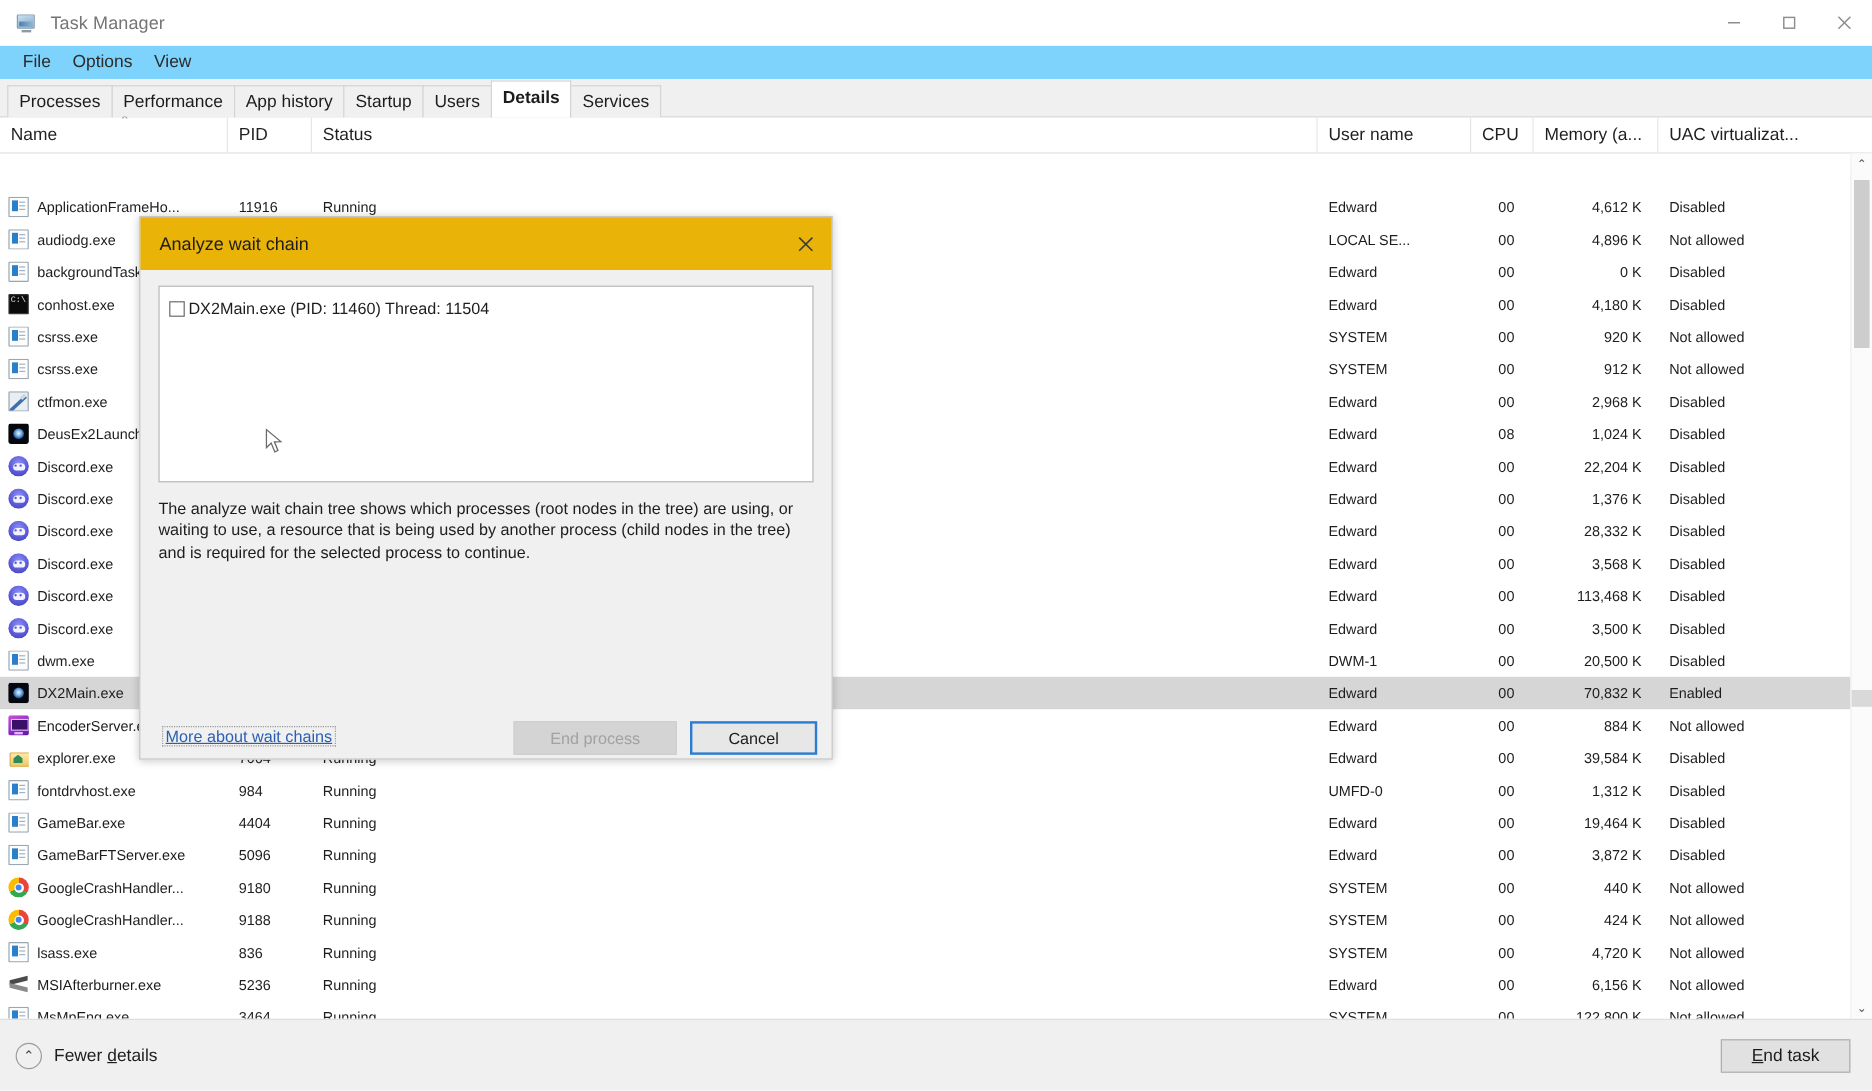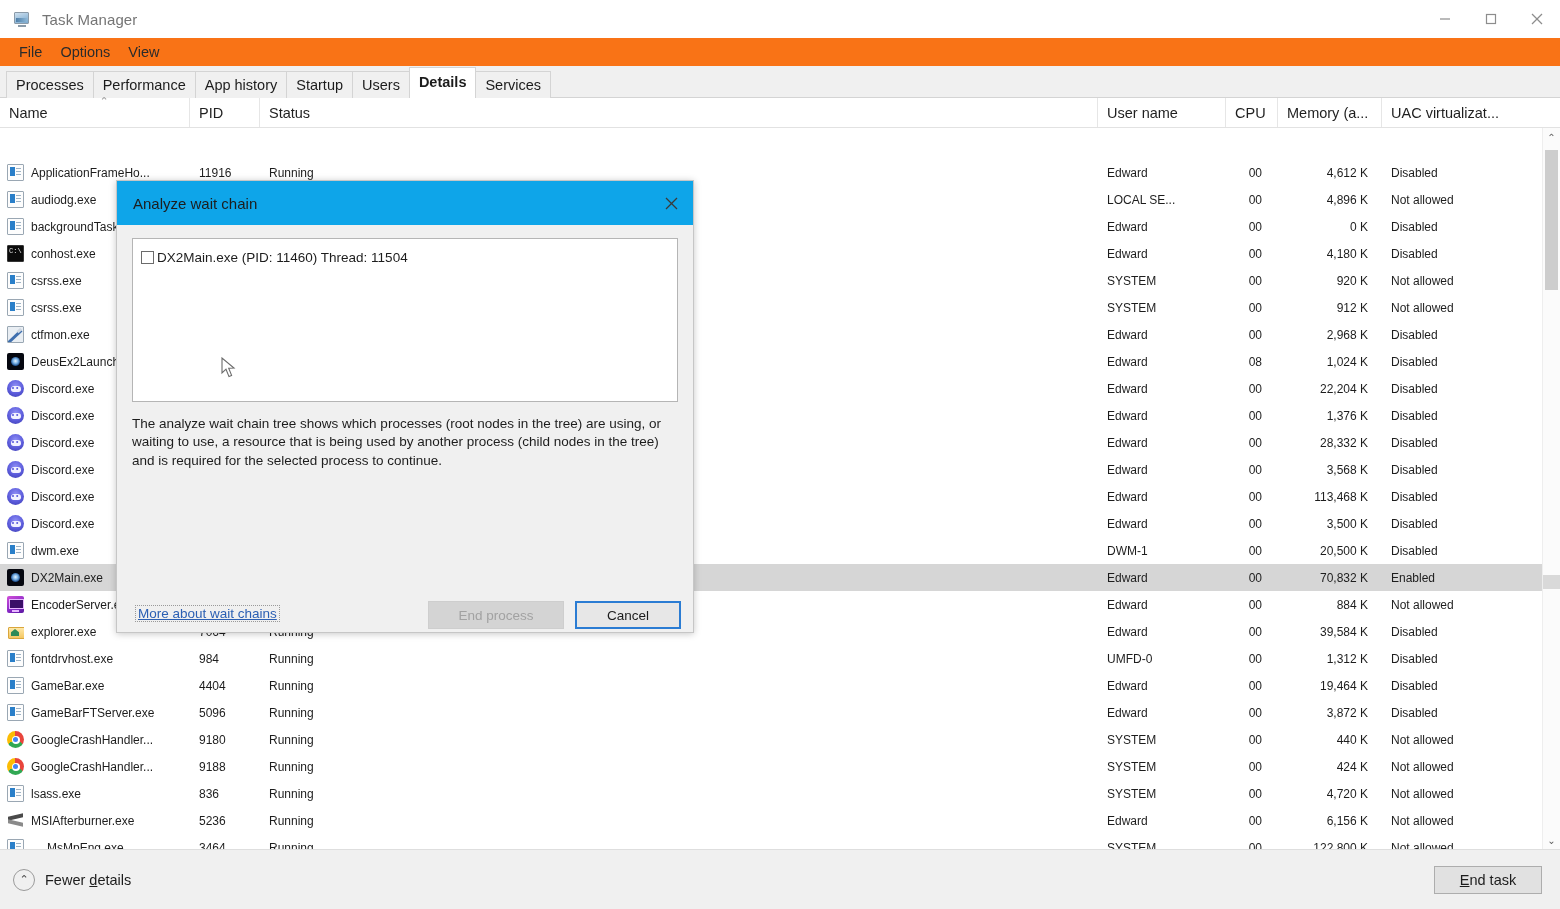--- a/index.html
+++ b/index.html
@@ -44,21 +44,21 @@
   }
   .wc {
     width: 46px; display: flex; align-items: center; justify-content: center;
     color: #8d8d8d;
   }
   .wc svg { display:block; }
 
   
   #menubar {
     height: 28px; display: flex; align-items: center; padding-left: 10px;
-    background: #f97316;
+    background: #7dd3fc;
   }
   .menuitem {
     font-size: 14.5px; color: #2b2b2b; padding: 2px 9px;
   }
 
   
   #tabstrip {
     height: 32px; position: relative; background: #f0f0f0;
     border-bottom: 1px solid #d4d4d4;
     display: flex; align-items: flex-end; padding-left: 6px;
@@ -198,21 +198,21 @@
   }
 
   
   #dialog {
     position: absolute; left: 116px; top: 180px; width: 578px; height: 453px;
     background: #f0f0f0; border: 1px solid #c6c6c6;
     box-shadow: 0 1px 7px rgba(0,0,0,.22);
     z-index: 40;
   }
   #dlg-title {
-    height: 44px; background: #0ea5e9; display: flex; align-items: center;
+    height: 44px; background: #eab308; display: flex; align-items: center;
     position: relative;
   }
   #dlg-title-text { font-size: 15px; color: #1d1d1d; margin-left: 16px; }
   #dlg-close {
     position: absolute; right: 0; top: 0; width: 44px; height: 44px;
     display: flex; align-items: center; justify-content: center; color: #3a3a3a;
   }
   #dlg-body { padding: 0 15px; position: relative; height: 409px; }
   #msgbox {
     margin-top: 14px; height: 88px; background: #efefef;
@@ -610,21 +610,21 @@
         <span>MSIAfterburner.exe</span>
       </div>
       <div class="c-pid" style="width: 70px;">5236</div>
       <div class="c-stat" style="width: 838px;">Running</div>
       <div class="c-user" style="width: 128px;">Edward</div>
       <div class="c-cpu" style="width: 52px;">00</div>
       <div class="c-mem" style="width: 104px;">6,156 K</div>
       <div class="c-uac" style="width: 160px;">Not allowed</div>
     </div>
     <div class="row">
-      <div class="c-name" style="width: 190px; gap: 16px;">
+      <div class="c-name" style="width: 190px;">
         <div class="picon ic-app"></div>
         <span>MsMpEng.exe</span>
       </div>
       <div class="c-pid" style="width: 70px;">3464</div>
       <div class="c-stat" style="width: 838px;">Running</div>
       <div class="c-user" style="width: 128px;">SYSTEM</div>
       <div class="c-cpu" style="width: 52px;">00</div>
       <div class="c-mem" style="width: 104px;">122,800 K</div>
       <div class="c-uac" style="width: 160px;">Not allowed</div>
     </div>

